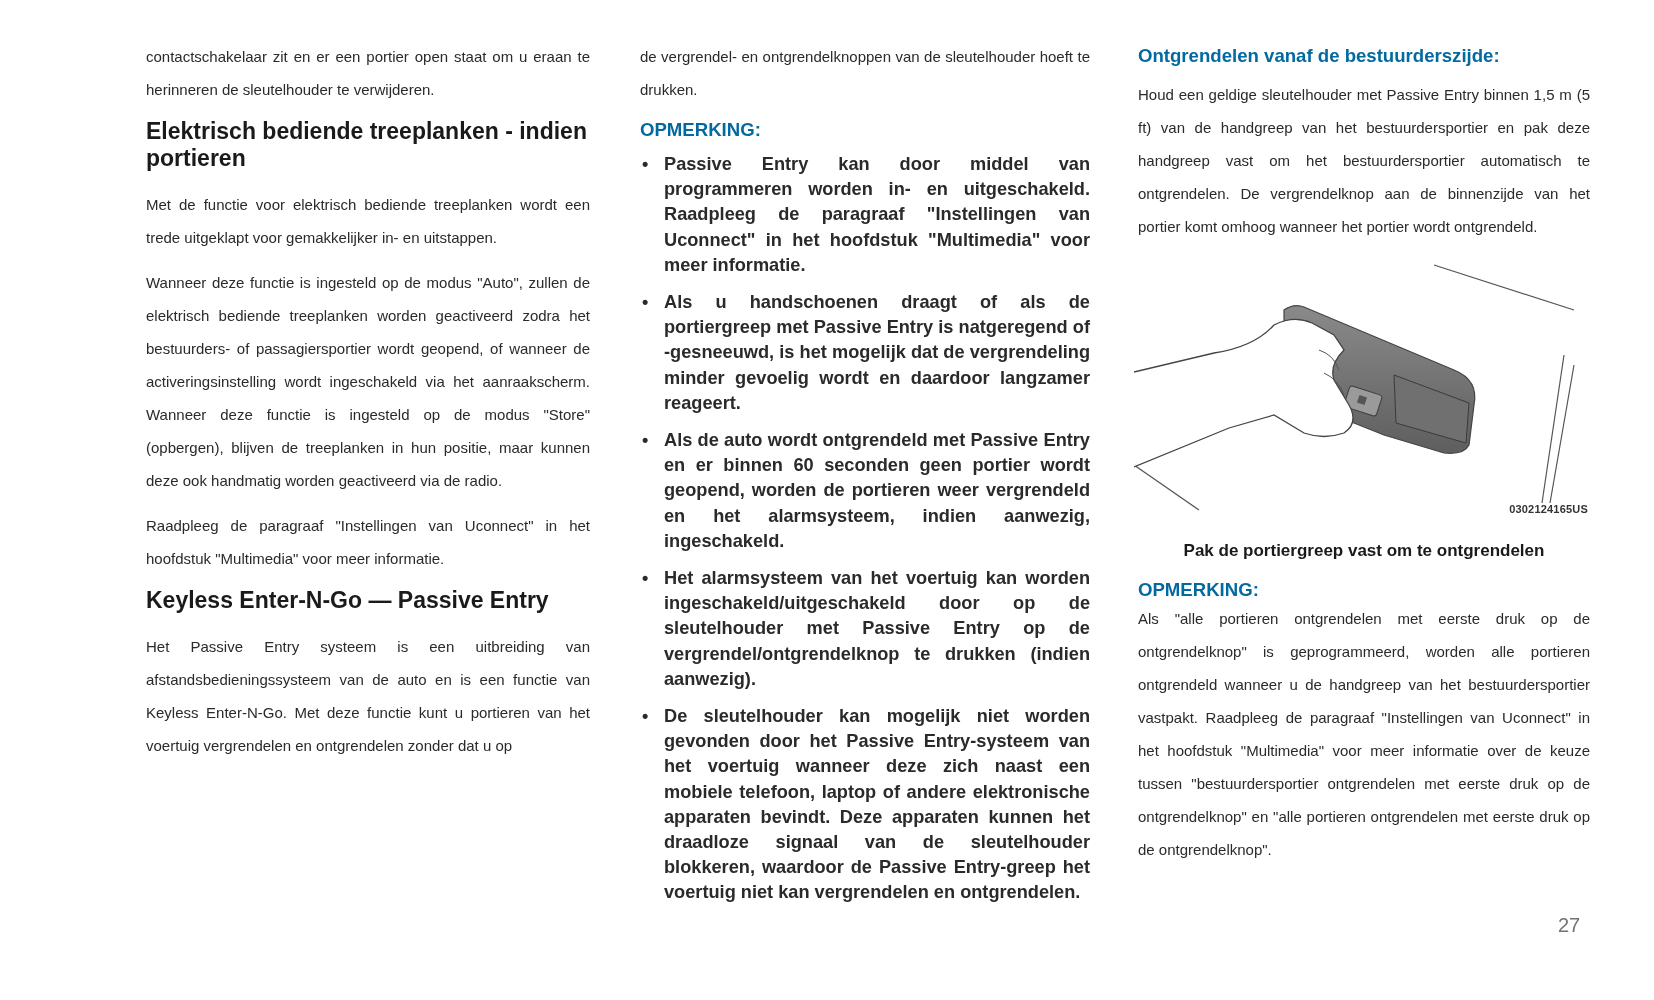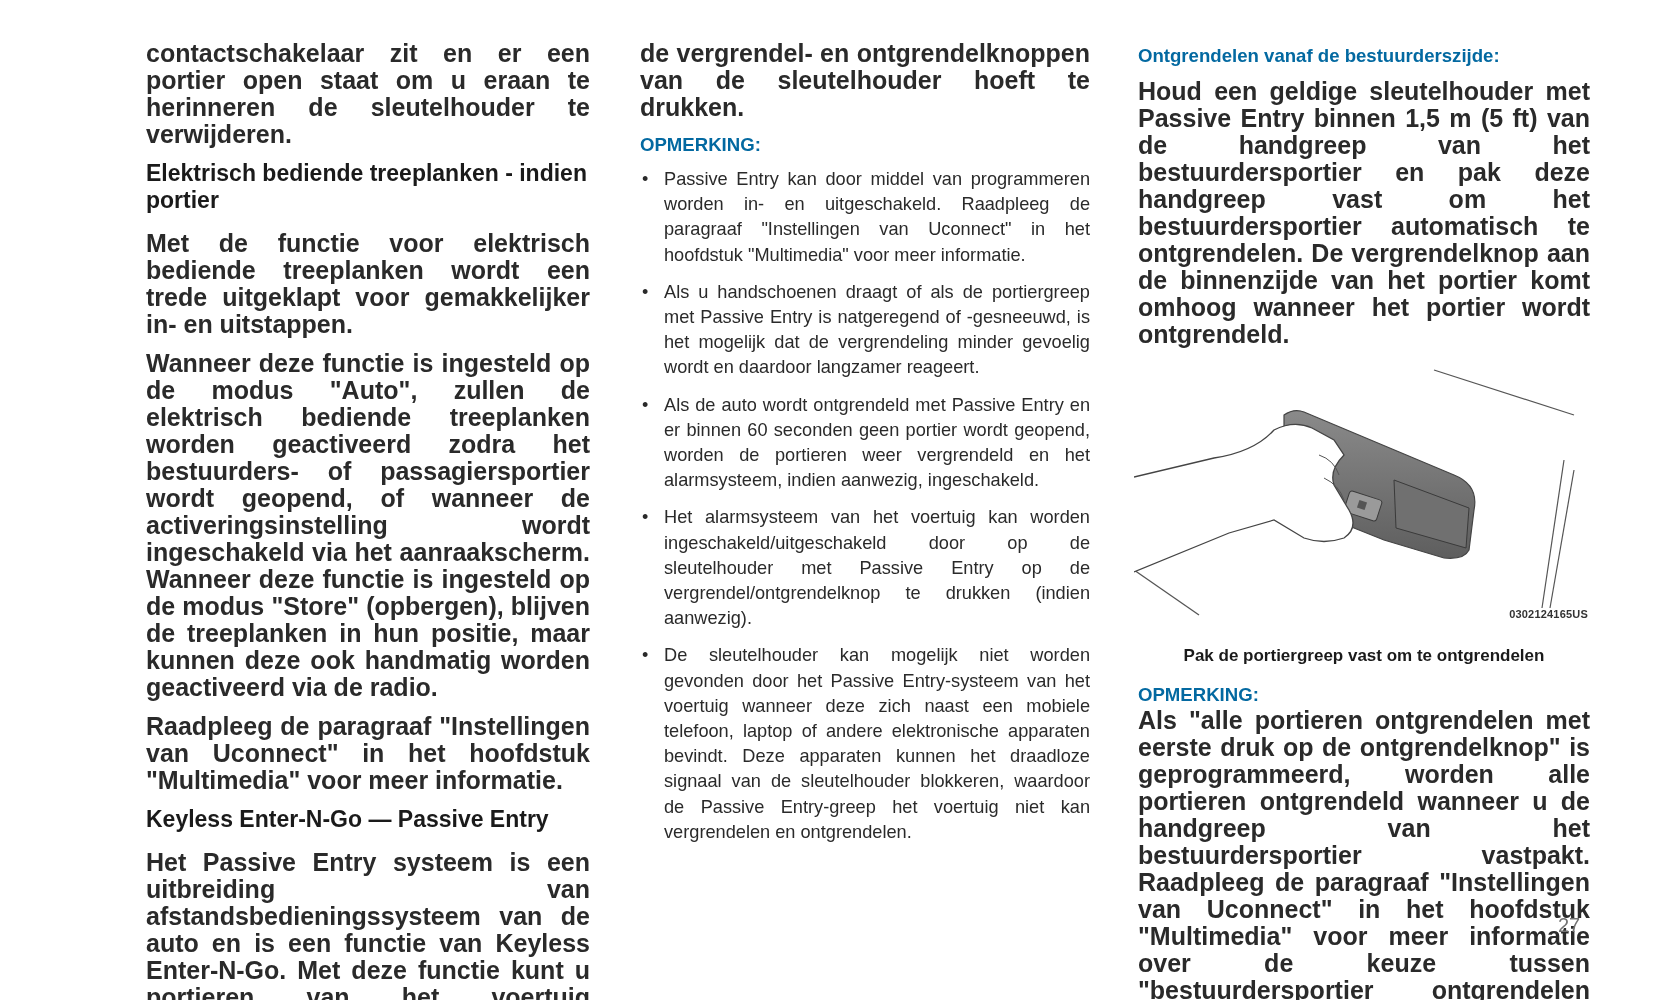--- a/index.html
+++ b/index.html
@@ -2,41 +2,41 @@
 <html><head>
 <meta charset="utf-8">
 <style>
   html, body { margin: 0; padding: 0; background: #ffffff; }
   body { width: 1654px; height: 1000px; position: relative; overflow: hidden;
          font-family: "Liberation Sans", sans-serif; color: #2a2a2a; }
   .col { position: absolute; top: 40px; }
   #col1 { left: 146px; width: 444px; }
   #col2 { left: 640px; width: 450px; }
   #col3 { left: 1138px; width: 452px; }
-  p { margin: 0 0 12px 0; font-size: 25px; line-height: 27px; text-align: justify; font-weight: bold; }
+  p { margin: 0 0 12px 0; font-size: 15px; line-height: 33px; text-align: justify; }
   h2 { margin: 12px 0 0 0; font-size: 23px; line-height: 27px; font-weight: bold; color: #1a1a1a; }
   h2 + p { margin-top: 16px; }
   h3 { margin: 4px 0 10px 0; font-size: 18.6px; line-height: 24px; font-weight: bold; color: #0369a1; }
   h3.note-tight { margin-bottom: 0; }
-  ul { list-style: none; margin: 0; padding: 0; }
+  ul { list-style: none; margin: 0; padding: 0; font-weight: bold; }
   li { position: relative; padding-left: 24px; margin-bottom: 12px;
        font-size: 18.2px; line-height: 25.2px; text-align: justify; }
   li::before { content: "\2022"; position: absolute; left: 2px; top: 0; font-size: 18px; color: #2a2a2a; }
   .figure { position: relative; width: 460px; height: 270px; margin: 2px 0 4px -4px; }
   .figure svg { width: 100%; height: 100%; display: block; }
   .fig-code { position: absolute; right: 6px; bottom: 10px; font-size: 11px; font-weight: bold; color: #333; letter-spacing: 0.2px; }
   .caption { text-align: center; font-size: 17px; line-height: 22px; font-weight: bold; margin: 15px 0 16px 0; color: #1a1a1a; }
   .page-number { position: absolute; left: 1558px; top: 914px; font-size: 20px; color: #737373; }
 </style>
 </head>
 <body>
 
 <div id="col1" class="col">
   <p>contactschakelaar zit en er een portier open staat om u eraan te herinneren de sleutelhouder te verwijderen.</p>
-  <h2>Elektrisch bediende treeplanken - indien portier</h2>
+  <h2>Elektrisch bediende treeplanken - indien portieren</h2>
   <p>Met de functie voor elektrisch bediende treeplanken wordt een trede uitgeklapt voor gemakkelijker in- en uitstappen.</p>
   <p>Wanneer deze functie is ingesteld op de modus "Auto", zullen de elektrisch bediende treeplanken worden geactiveerd zodra het bestuurders- of passagiersportier wordt geopend, of wanneer de activeringsinstelling wordt ingeschakeld via het aanraakscherm. Wanneer deze functie is ingesteld op de modus "Store" (opbergen), blijven de treeplanken in hun positie, maar kunnen deze ook handmatig worden geactiveerd via de radio.</p>
   <p>Raadpleeg de paragraaf "Instellingen van Uconnect" in het hoofdstuk "Multimedia" voor meer informatie.</p>
   <h2>Keyless Enter-N-Go — Passive Entry</h2>
   <p>Het Passive Entry systeem is een uitbreiding van afstandsbedieningssysteem van de auto en is een functie van Keyless Enter-N-Go. Met deze functie kunt u portieren van het voertuig vergrendelen en ontgrendelen zonder dat u op</p>
 </div>
 
 <div id="col2" class="col">
   <p>de vergrendel- en ontgrendelknoppen van de sleutelhouder hoeft te drukken.</p>
   <h3>OPMERKING:</h3>

